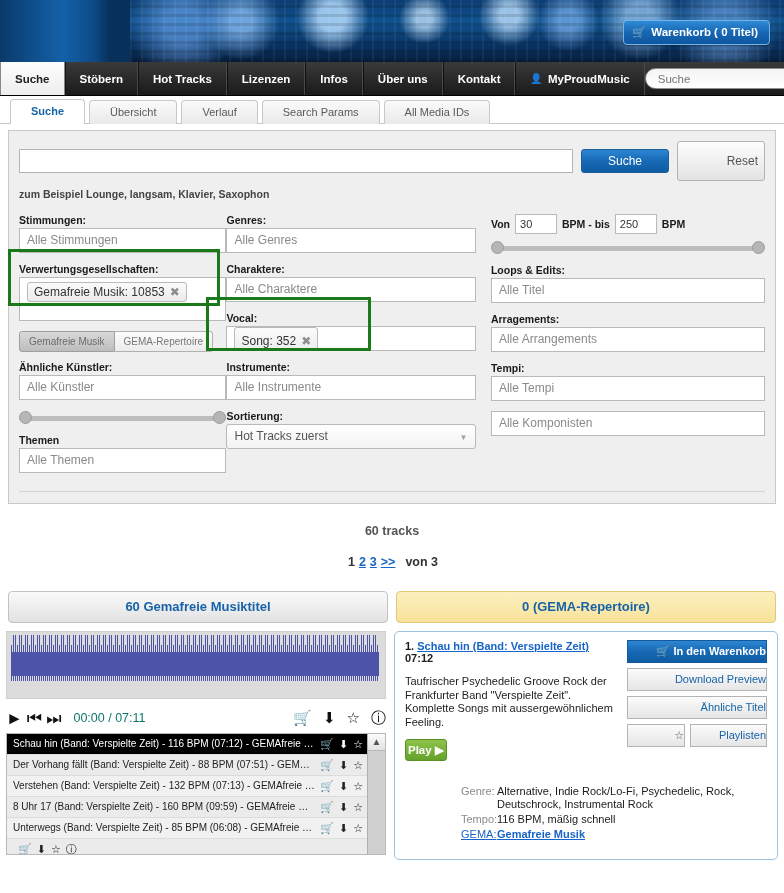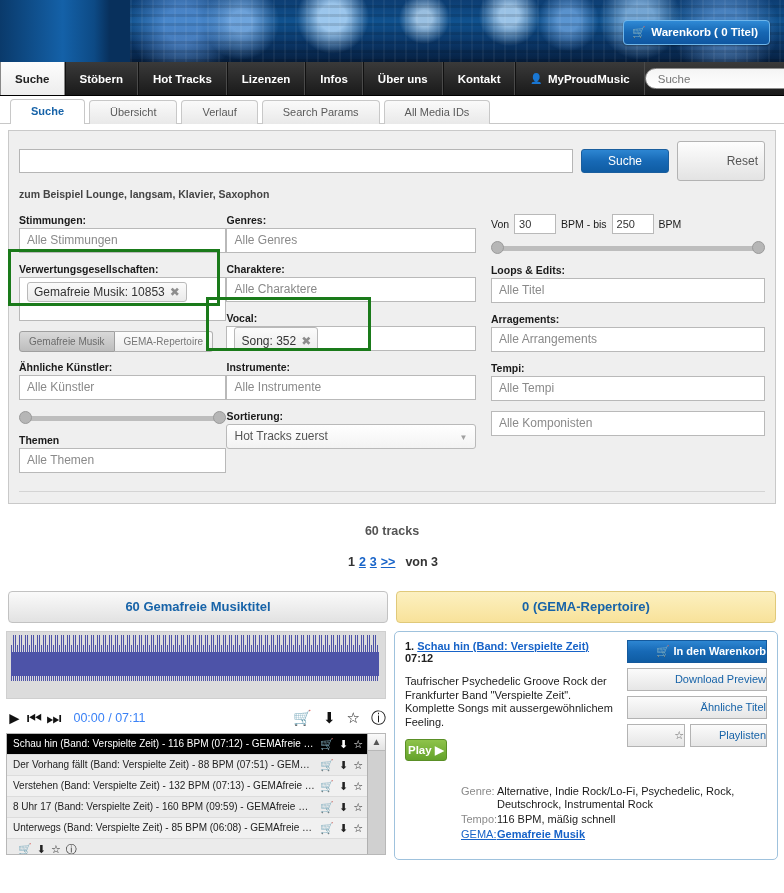--- a/index.html
+++ b/index.html
@@ -252,21 +252,21 @@
   }
   .slider .knob {
     position: absolute; top: 1px; width: 13px; height: 13px;
     border-radius: 50%; background: #b6b6b6; border: 1px solid #9a9a9a;
     cursor: pointer;
   }
   .slider .knob.l { left: 0; }
   .slider .knob.r { right: 0; }
 
   .bpmrow { display: flex; align-items: center; margin-bottom: 4px; }
-  .bpmrow .lab { font-size: 10.5px; font-weight: normal; color: #1a1a1a; margin-right: 5px; }
+  .bpmrow .lab { font-size: 10.5px; font-weight: bold; color: #1a1a1a; margin-right: 5px; }
   .bpmrow input {
     width: 42px; height: 20px;
     border: 1px solid #b9b9b9; background:#fff;
     font-family: "Liberation Sans", sans-serif;
     font-size: 11px; color: #333; padding: 0 4px;
     margin-right: 5px; outline: none;
   }
 
   .selectbox {
     position: relative;
@@ -348,21 +348,21 @@
     -webkit-mask-image: repeating-linear-gradient(90deg, #000 0 1px, transparent 1px 2px);
     mask-image: repeating-linear-gradient(90deg, #000 0 1px, transparent 1px 2px);
   }
   .wave-center {
     position:absolute; left:4px; right:6px; top: 20px; bottom: 22px;
     background: #4d53a8;
   }
 
   .ctrlbar { display: flex; align-items: center; height: 30px; margin-top: 4px; }
   .ctrlbar .pbtn { font-size: 17px; color: #111; margin-right: 4px; cursor: pointer; line-height: 1; }
-  .ctrlbar .time { font-size: 12.5px; color: #3b82f6; margin-left: 8px; font-family: "Liberation Sans", sans-serif;}
+  .ctrlbar .time { font-size: 12.5px; color: #0f766e; margin-left: 8px; font-family: "Liberation Sans", sans-serif;}
   .ctrlbar .spacer { flex: 1; }
   .ctrlbar .aico { font-size: 15px; color: #111; margin-left: 11px; cursor: pointer; }
 
   .tracklist {
     border: 1px solid #b8b8b8;
     background: #f5f5f5;
     position: relative;
     height: 122px;
     overflow: hidden;
   }

